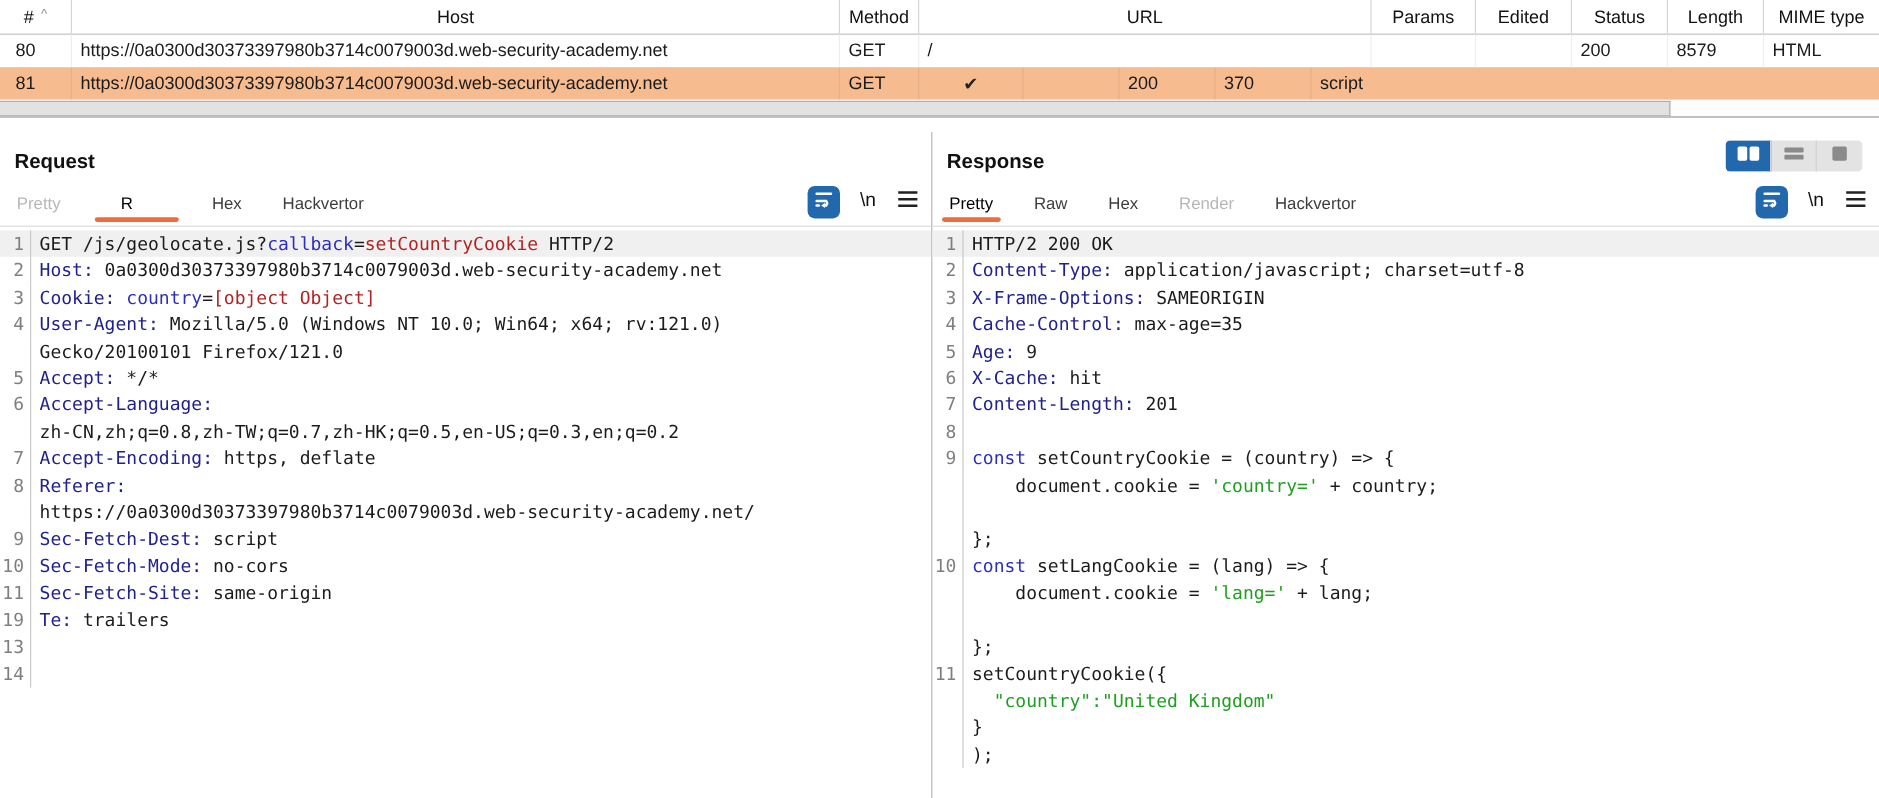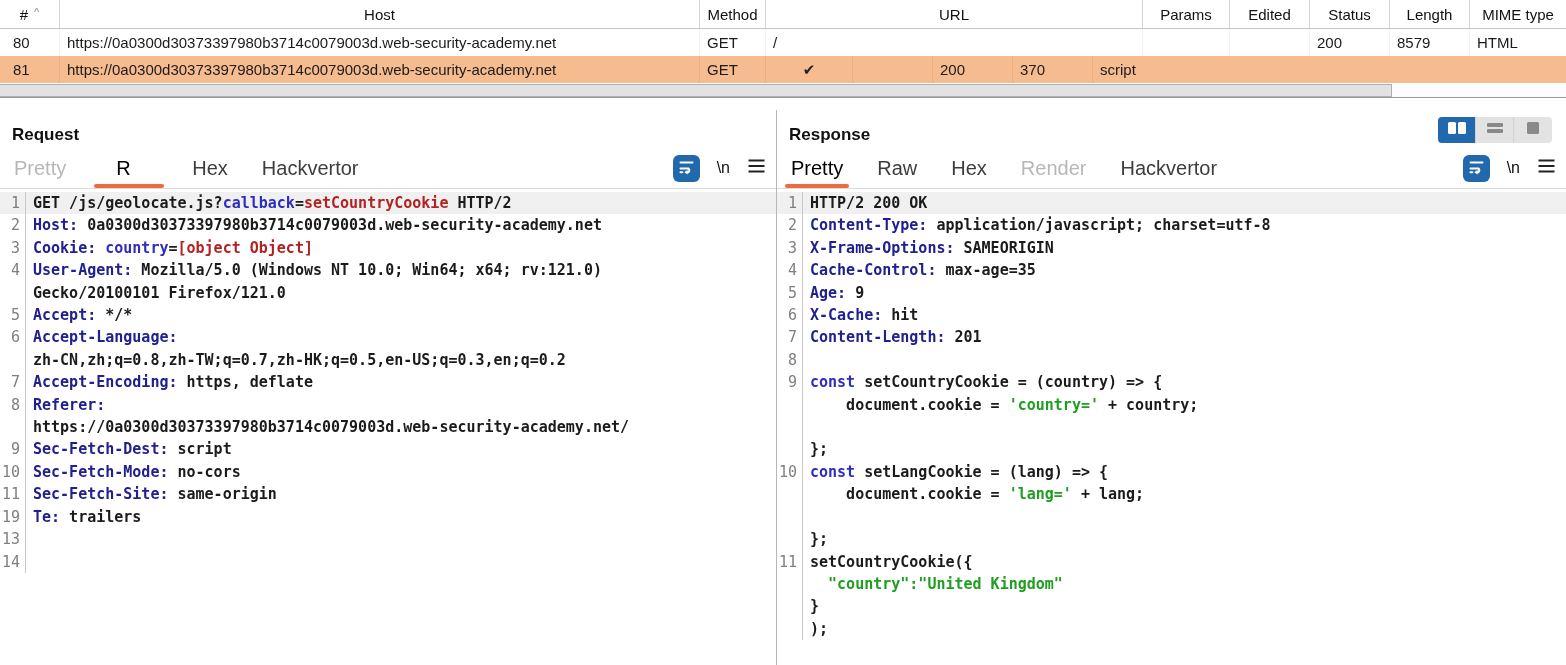--- a/index.html
+++ b/index.html
@@ -41,21 +41,21 @@
   
   .workspace { position:absolute; top:108px; left:0; width:1566px; height:567px; }
   .v-divider { position:absolute; left:776px; top:2px; width:1px; height:565px; background:#b7b7b7; }
   .panel { position:absolute; top:0; height:567px; overflow:hidden; }
   .panel-request  { left:0;     width:776px; }
   .panel-response { left:777px; width:789px; }
 
   .panel-title { padding:17px 12px 1px 12px; font-size:17px; font-weight:bold; color:#111; height:39px; }
   .tab-bar { position:relative; display:flex; align-items:center;
     height:42px; padding:0 12px; border-bottom:1px solid #dcdcdc; }
-  .tab { position:relative; font-size:20px; color:#3d3d3d; margin-right:30px;
+  .tab { position:relative; font-size:14px; color:#3d3d3d; margin-right:30px;
     padding:10px 2px 8px 2px; cursor:pointer; white-space:nowrap; }
   .tab.muted { color:#b7b7b7; }
   .tab.selected { color:#000; }
   .tab.selected::after { content:""; position:absolute; left:-4px; right:-4px; bottom:0;
     height:4px; border-radius:2px; background:var(--accent); }
   .tab.wide { min-width:62px; padding-left:18px; }
 
   .tab-tools { position:absolute; right:10px; top:0; height:42px; display:flex;
     align-items:center; gap:17px; }
   .wrap-btn { width:27px; height:27px; border-radius:6px; background:var(--iconblue);
@@ -70,21 +70,21 @@
   .vt-btn:last-child { border-right:none; }
   .vt-btn.selected { background:var(--iconblue); }
 
   
   .code { padding-top:3px; font-family:"DejaVu Sans Mono", monospace; font-size:15px;
     line-height:22.4px; cursor:text; }
   .code-line { display:flex; white-space:pre; }
   .code-line.hl { background:#f0f0f0; }
   .gutter { flex:none; width:26px; text-align:right; padding-right:5px; color:#7f7f7f;
     border-right:1px solid #c9c9c9; user-select:none; }
-  .line-text { padding-left:7px; flex:1; overflow:hidden;font-weight:bold; }
+  .line-text { padding-left:7px; flex:1; overflow:hidden; }
   .c-d { color:#1b1b1b; }
   .c-h { color:#20208f;text-align:center; }
   .c-k { color:#2d2dbe; }
   .c-r { color:#b22222; }
   .c-g { color:#1f9e1f; }
 </style>
 </head>
 <body>
 
 <div class="history">

